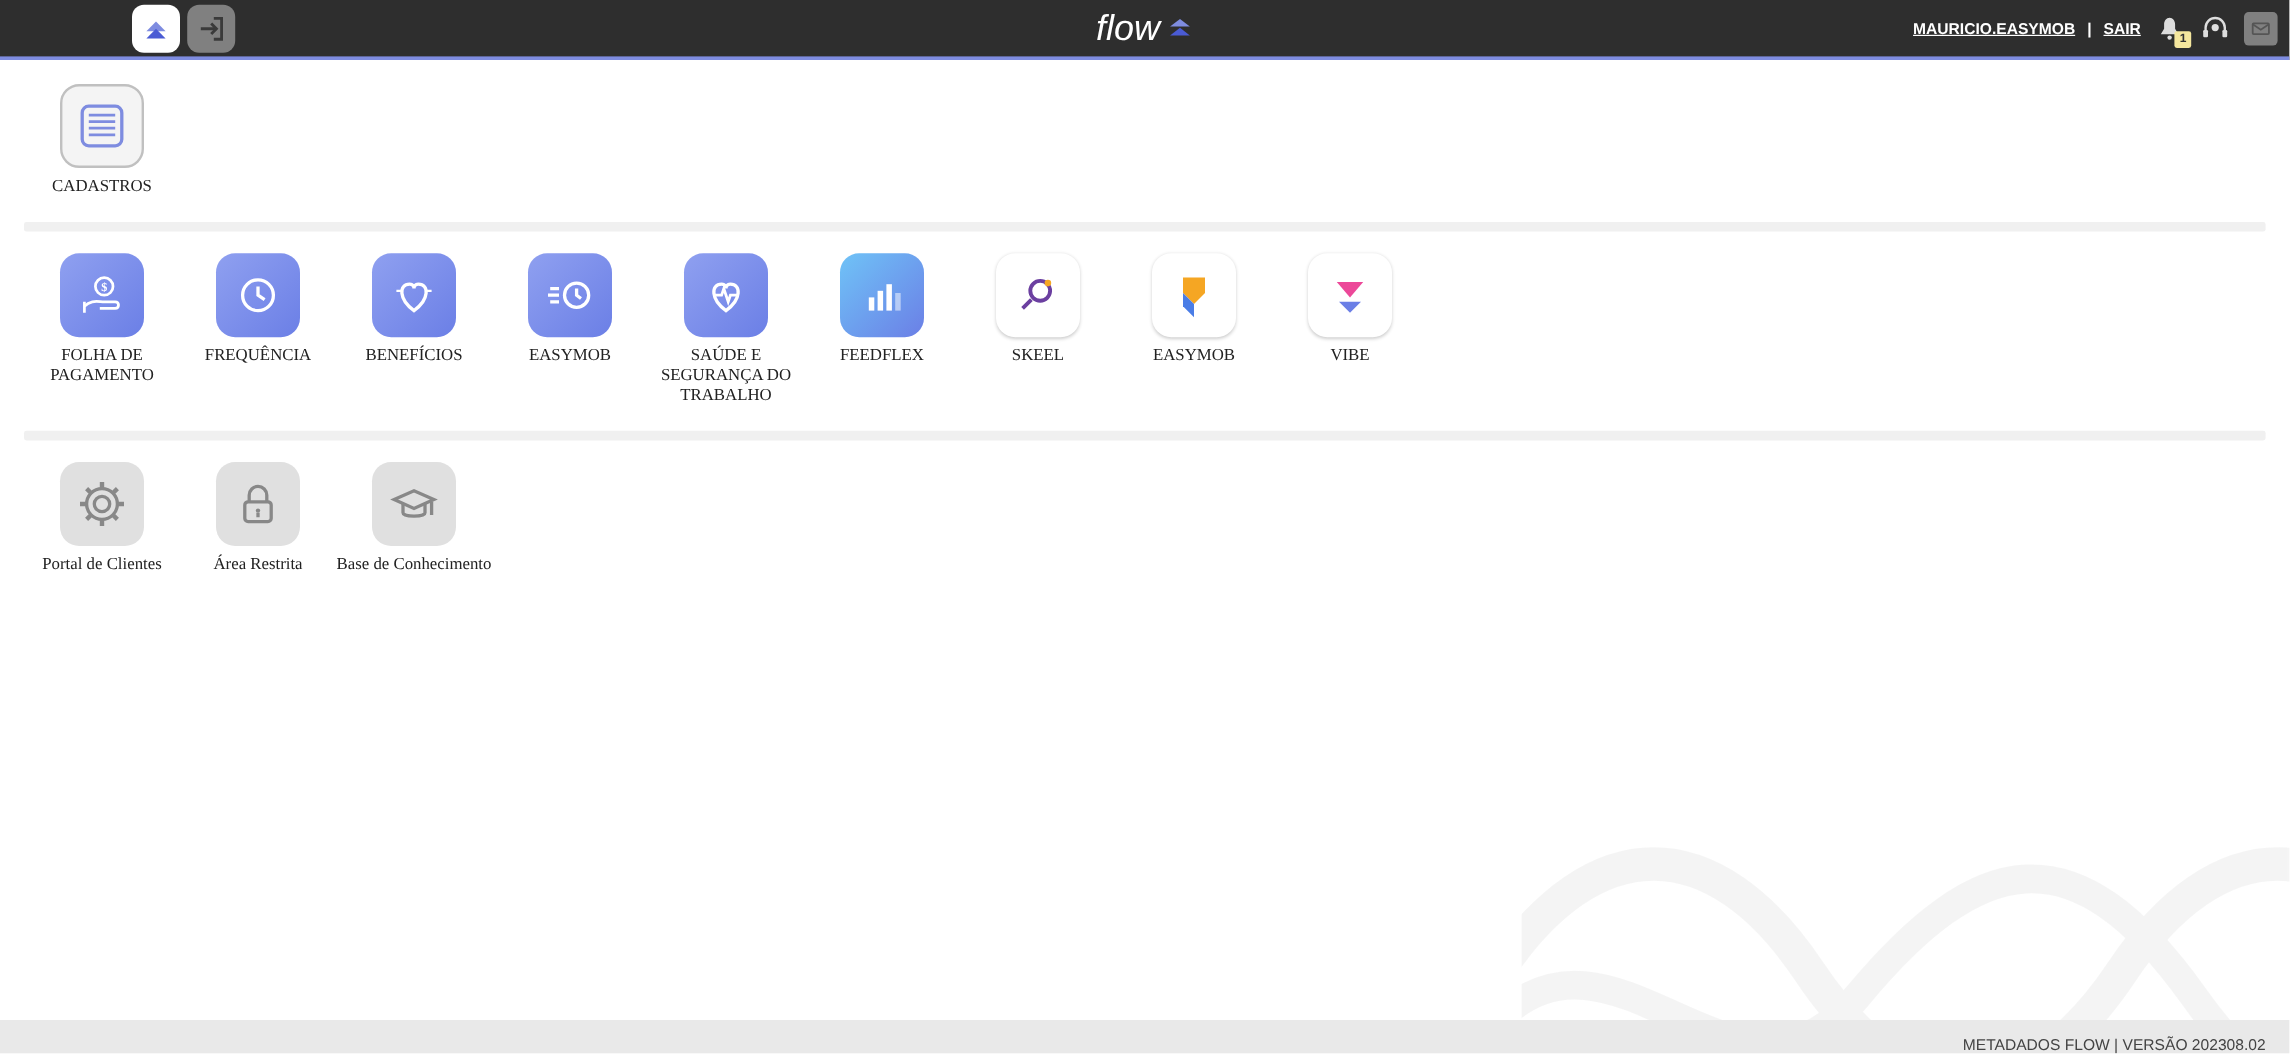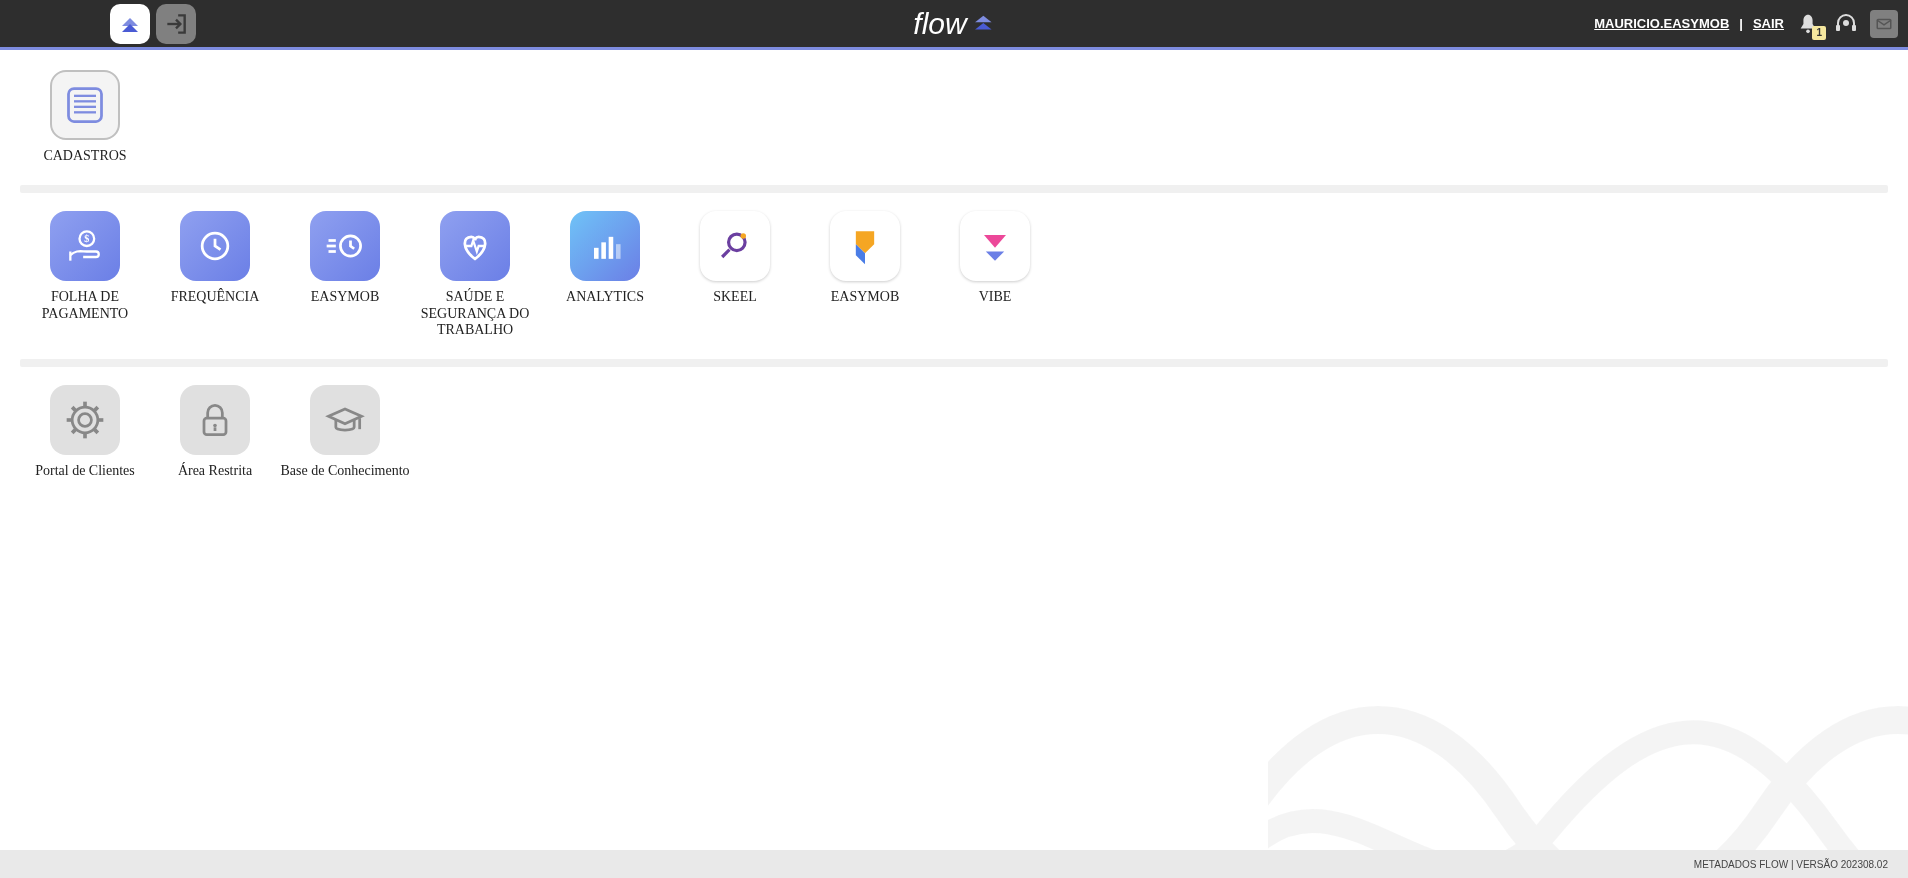--- a/index.html
+++ b/index.html
@@ -72,22 +72,22 @@
   .tile-label { font-size:14px; color:#222; line-height:1.2; } 
 
   .divider {
     height:8px; background:#f0f0f0;
     margin: 10px 10px 18px 10px; border-radius:2px;
   }
 
   
   .footer {
     background:#e9e9e9; height:28px;
-    display:flex; align-items:center; justify-content:flex-end;
-    padding-right:20px; font-size:10px; color:#444;
+    display:flex; align-items:flex-end; justify-content:flex-end;
+    padding-right:20px; font-size:13px; color:#444;
   }
 
   
   .wave { position:absolute; right:-60px; bottom:-40px; opacity:.25; pointer-events:none;}
 </style>
 </head>
 <body>
 
 <div class="header">
   <div class="header-left">
@@ -184,20 +184,30 @@
             <svg xmlns="http://www.w3.org/2000/svg" width="44" height="44" viewBox="0 0 48 48" fill="none" stroke="#fff" stroke-width="3">
       <circle cx="24" cy="24" r="14"></circle>
               <path d="M24 16 V24 L30 28"></path>
             </svg>
           </div>
           <div class="tile-label">FREQUÊNCIA</div>
         </div>
         <div class="tile">
           <div class="tile-icon grad-blue">
             <svg xmlns="http://www.w3.org/2000/svg" width="44" height="44" viewBox="0 0 48 48" fill="none" stroke="#fff" stroke-width="3">
+      <path d="M24 38 C10 28 10 14 20 14 C24 14 24 18 24 18 C24 18 24 14 28 14 C38 14 38 28 24 38 Z"></path>
+      <path d="M14 20 C8 20 8 20 8 20" stroke-width="2"></path>
+              <path d="M34 20 C40 20 40 20 40 20" stroke-width="2"></path>
+            </svg>
+          </div>
+          <div class="tile-label">BENEFÍCIOS</div>
+        </div>
+        <div class="tile">
+          <div class="tile-icon grad-blue">
+            <svg xmlns="http://www.w3.org/2000/svg" width="44" height="44" viewBox="0 0 48 48" fill="none" stroke="#fff" stroke-width="3">
       <circle cx="30" cy="24" r="11"></circle>
               <path d="M30 18 V24 L34 27"></path>
       <line x1="6" y1="18" x2="14" y2="18"></line>
               <line x1="4" y1="24" x2="14" y2="24"></line>
               <line x1="6" y1="30" x2="14" y2="30"></line>
             </svg>
           </div>
           <div class="tile-label">EASYMOB</div>
         </div>
         <div class="tile">
@@ -211,21 +221,21 @@
         </div>
         <div class="tile">
           <div class="tile-icon grad-cyan">
             <svg xmlns="http://www.w3.org/2000/svg" width="44" height="44" viewBox="0 0 48 48" fill="#fff">
       <rect x="12" y="26" width="5" height="12"></rect>
               <rect x="20" y="20" width="5" height="18"></rect>
       <rect x="28" y="14" width="5" height="24"></rect>
               <rect x="36" y="22" width="5" height="16" fill-opacity=".5"></rect>
             </svg>
           </div>
-          <div class="tile-label">ANALYTICS</div>
+          <div class="tile-label">FEEDFLEX</div>
         </div>
         <div class="tile">
           <div class="tile-icon tile-white">
             <svg xmlns="http://www.w3.org/2000/svg" width="44" height="44" viewBox="0 0 48 48" fill="none" stroke="#6b3fa0" stroke-width="3.5">
       <circle cx="26" cy="20" r="9"></circle>
               <path d="M18 28 L10 36"></path>
       <circle cx="33" cy="13" r="3" fill="#f5a623" stroke="none"></circle>
             </svg>
           </div>
           <div class="tile-label">SKEEL</div>

